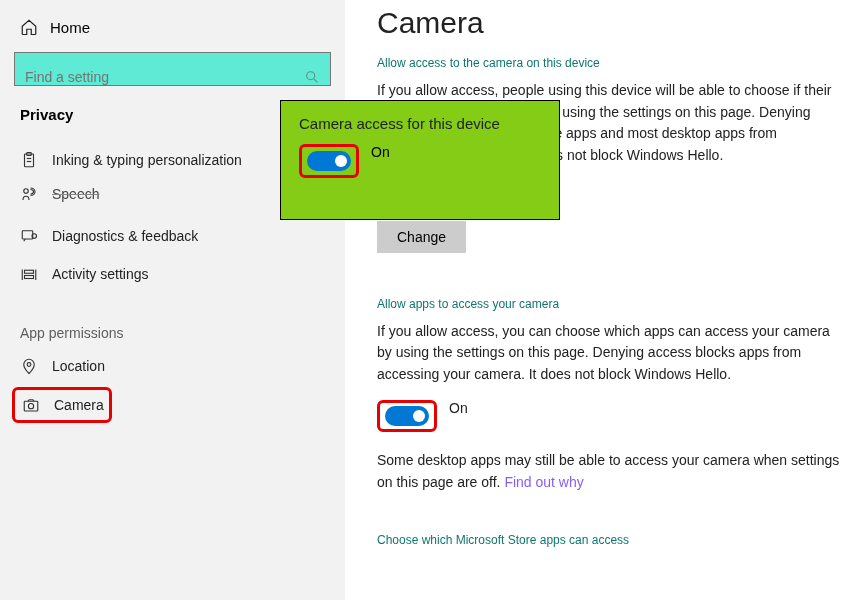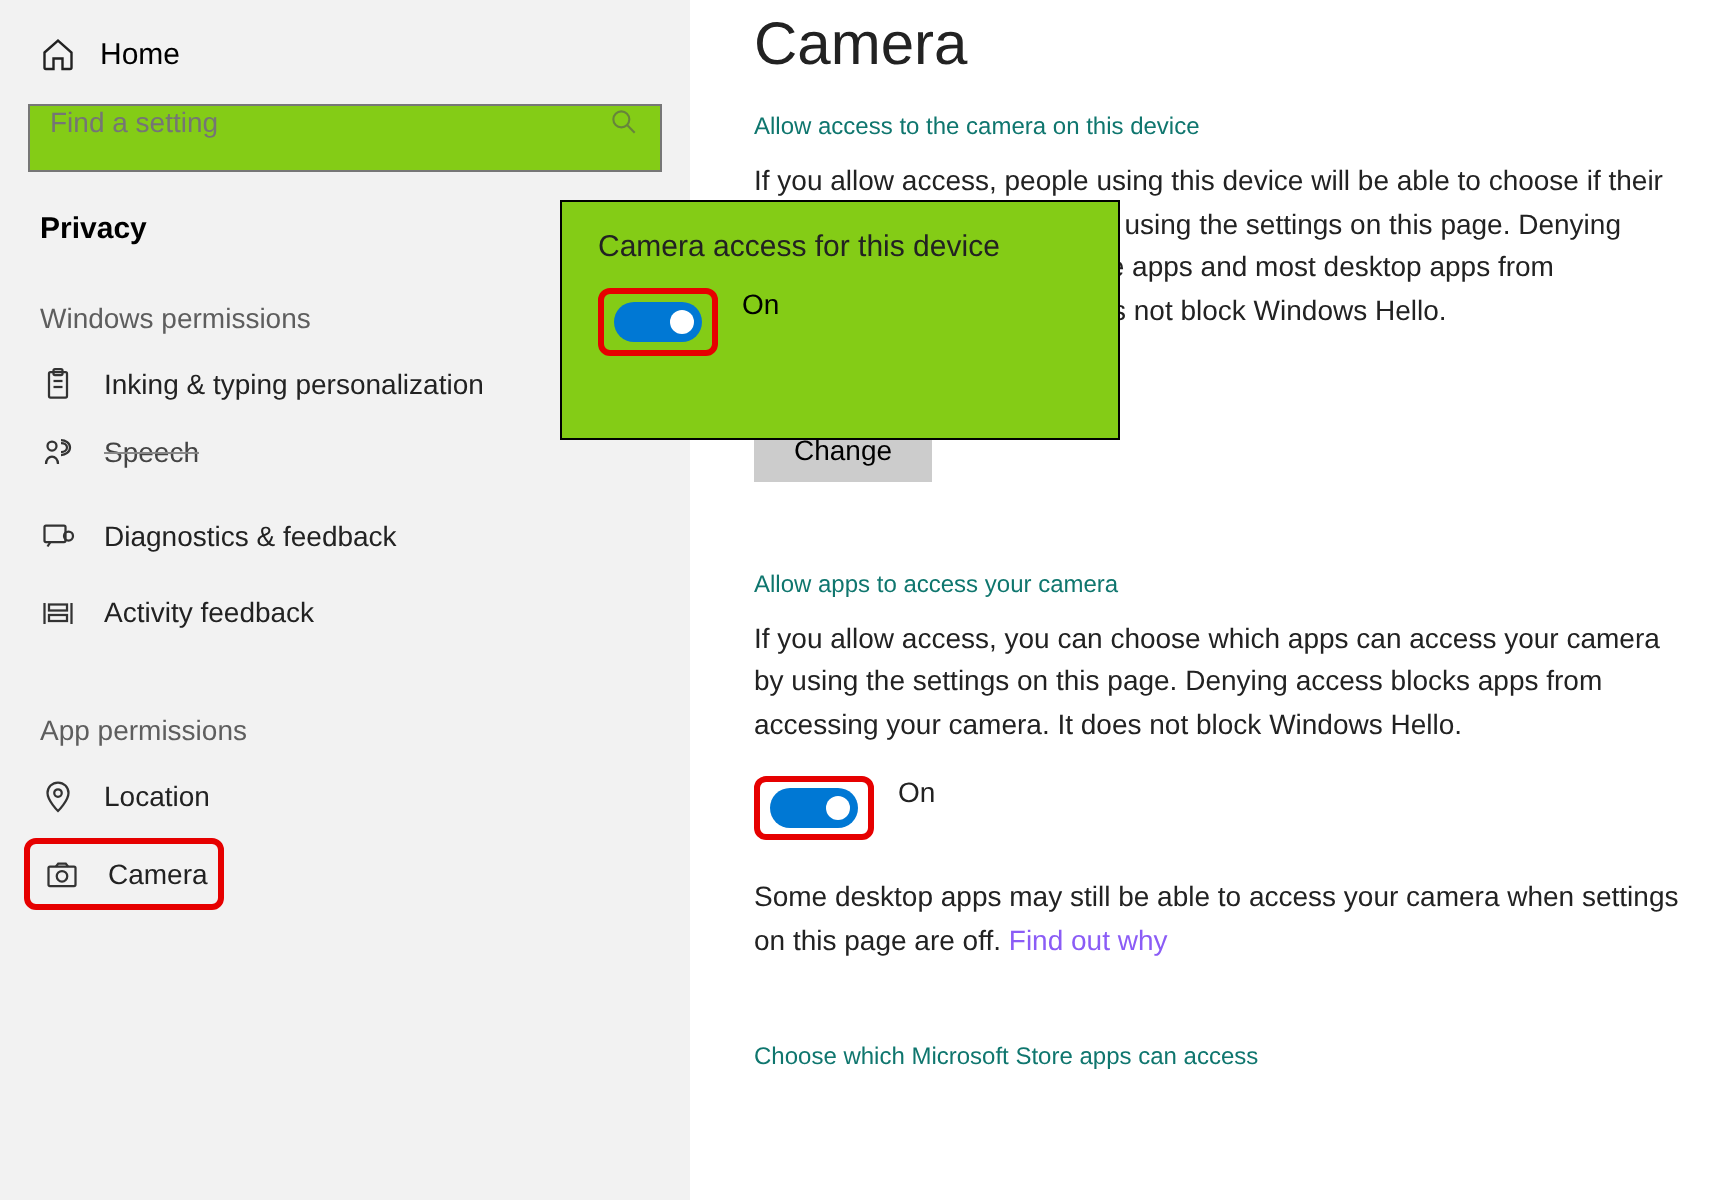--- a/index.html
+++ b/index.html
@@ -2,33 +2,33 @@
 <html><head>
   <meta charset="utf-8">
   <style>
     * { margin: 0; padding: 0; box-sizing: border-box; font-family: "Segoe UI", Arial, sans-serif; }
     body { width: 865px; height: 600px; overflow: hidden; background: #fff; position: relative; }
     .container { display: flex; height: 600px; }
     .sidebar { width: 345px; background: #f2f2f2; padding: 10px 0; flex-shrink: 0; }
     .home-row { display: flex; align-items: center; gap: 12px; padding: 8px 20px; margin-bottom: 8px; cursor: pointer; }
     .home-row .icon { width: 18px; height: 18px; }
     .home-row .label { font-size: 15px; }
-    .search-box { margin: 6px 14px 12px 14px; height: 34px; border: 1px solid #777; background: #84cc16; display: flex; align-items: flex-start; padding: 0 10px; }
+    .search-box { margin: 6px 14px 12px 14px; height: 34px; border: 1px solid #777; background: #5eead4; display: flex; align-items: flex-end; padding: 0 10px; }
     .search-box input { flex: 1; border: none; background: transparent; font-size: 14px; outline: none; color: #555; }
     .search-box .sicon { width: 16px; height: 16px; opacity: .6; }
     .privacy-title { font-weight: 600; font-size: 15px; padding: 8px 20px 18px 20px; }
     .group-header { color: #5e5e5e; font-size: 14px; padding: 10px 20px 6px 20px; }
     .nav-item { display: flex; align-items: center; gap: 14px; padding: 10px 20px; cursor: pointer; font-size: 14px; color: #222; }
     .nav-item .nicon { width: 18px; height: 18px; flex-shrink: 0; }
     .main { flex: 1; padding: 6px 22px 0 32px; overflow: hidden; font-size: 14px; color: #222; }
     .page-title { font-size: 30px; font-weight: 400; margin-bottom: 16px; }
     .section-title { font-size: 12px; font-weight: 400; margin-bottom: 10px; color: #0f766e; }
     .desc { line-height: 1.55; color: #222; margin-bottom: 14px; }
     .status-line { margin-bottom: 12px; }
-    .change-btn { background: #ccc; border: none; padding: 8px 20px; font-size: 14px; cursor: pointer; }
+    .change-btn { background: #ccc; border: none; padding: 8px 20px; font-size: 14px; cursor: pointer; margin-top: 12px; }
     .toggle-row { display: flex; gap: 12px; }
     .toggle { width: 44px; height: 20px; border-radius: 10px; background: #0078d4; position: relative; cursor: pointer; }
     .toggle .knob { width: 12px; height: 12px; background: #fff; border-radius: 50%; position: absolute; top: 4px; right: 4px; }
     .toggle-label { font-size: 14px; }
     .link { color: #8b5cf6; cursor: pointer; }
     .spacer-40 { height: 44px; }
     .spacer-25 { height: 26px; }
 
     .red-box { border: 3px solid #e60000; border-radius: 6px; padding: 3px 5px; display: inline-flex; align-items: center; gap: 14px; }
 
@@ -55,21 +55,20 @@
       <span class="sicon">
         <svg viewBox="0 0 24 24" width="16" height="16" fill="none" stroke="#555" stroke-width="1.6">
             <circle cx="10" cy="10" r="6"></circle>
             <line x1="20" y1="20" x2="14.5" y2="14.5"></line>
           </svg>
       </span>
     </div>
 
     <div class="privacy-title">Privacy</div>
 
-    <div class="group-header">Windows permissions</div>
 
     <div class="nav-item">
       <span class="nicon">
         <svg viewBox="0 0 24 24" width="18" height="18" fill="none" stroke="#333" stroke-width="1.5">
             <rect x="6" y="4" width="12" height="17" rx="1"></rect>
             <rect x="9" y="2" width="6" height="4" rx="1"></rect>
             <line x1="9" y1="10" x2="15" y2="10"></line>
             <line x1="9" y1="14" x2="15" y2="14"></line>
           </svg>
       </span>
@@ -101,21 +100,21 @@
 
     <div class="nav-item">
       <span class="nicon">
         <svg viewBox="0 0 24 24" width="18" height="18" fill="none" stroke="#333" stroke-width="1.5">
             <line x1="3" y1="6" x2="3" y2="20"></line>
             <line x1="21" y1="6" x2="21" y2="20"></line>
             <rect x="6" y="7" width="12" height="4"></rect>
             <rect x="6" y="14" width="12" height="4"></rect>
           </svg>
       </span>
-      <span>Activity feedback</span>
+      <span>Activity settings</span>
     </div>
 
     <div style="height:22px"></div>
     <div class="group-header">App permissions</div>
 
     <div class="nav-item">
       <span class="nicon">
         <svg viewBox="0 0 24 24" width="18" height="18" fill="none" stroke="#333" stroke-width="1.5">
             <path d="M12 22s7-7 7-12a7 7 0 1 0-14 0c0 5 7 12 7 12z"></path>
             <circle cx="12" cy="10" r="2.5"></circle>

